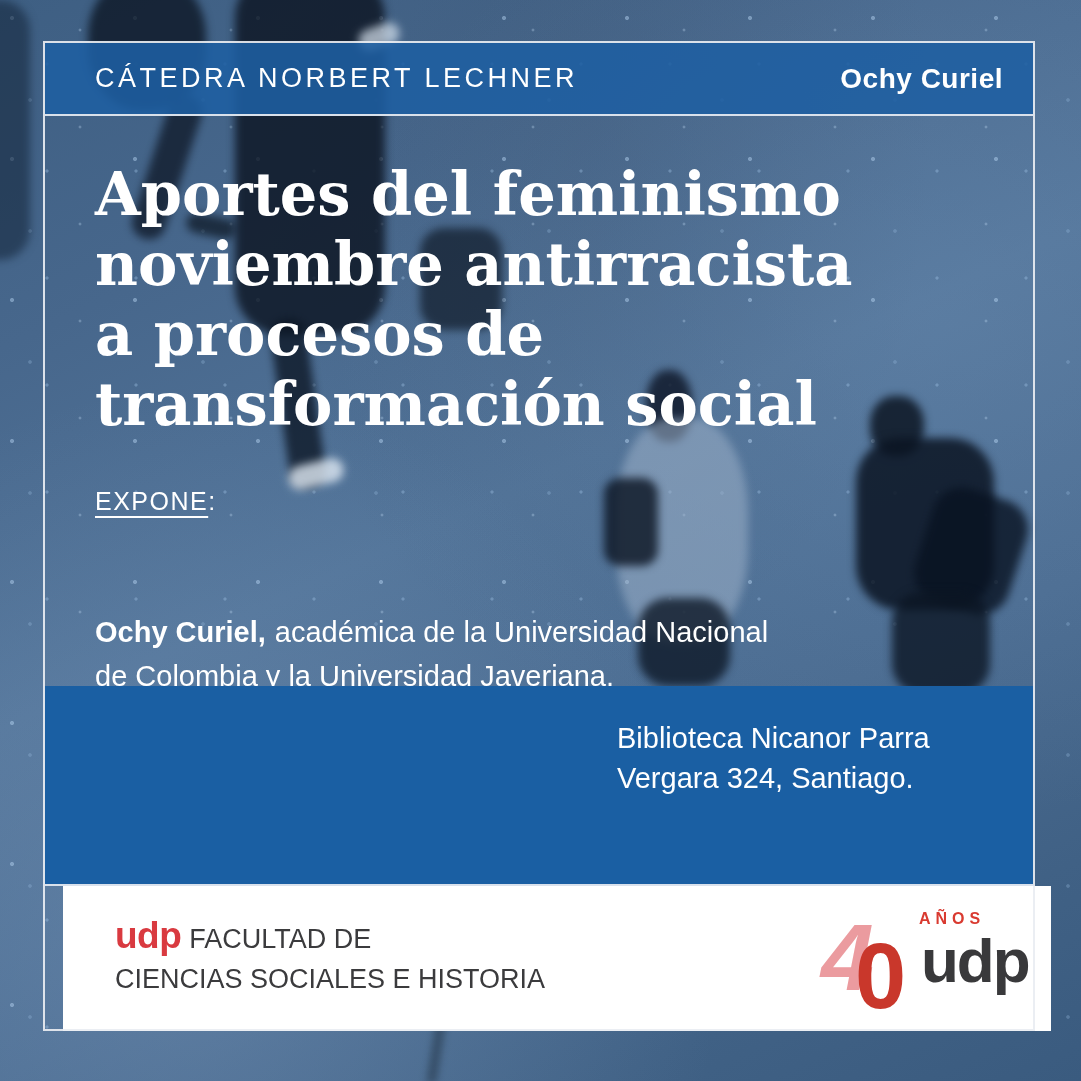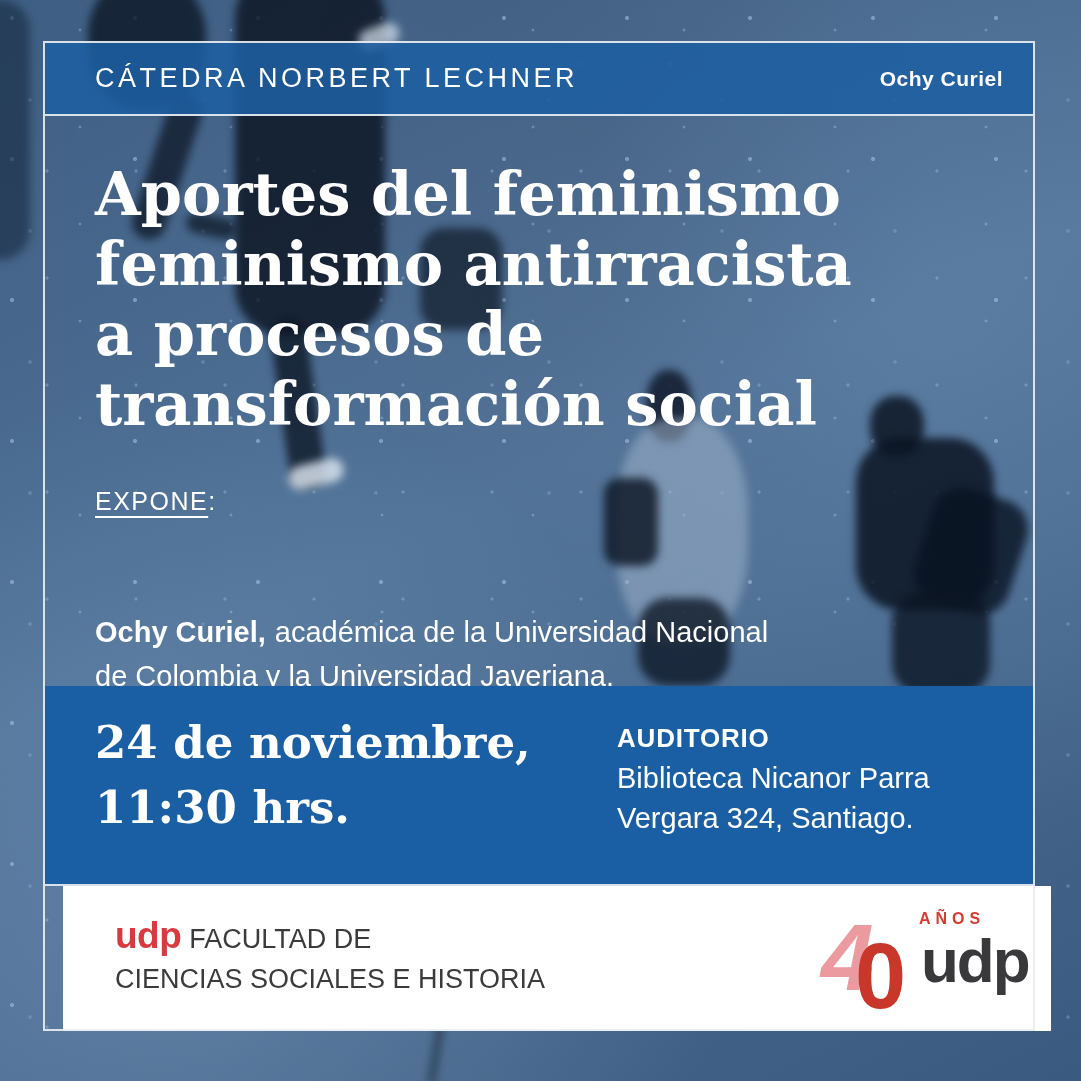--- a/index.html
+++ b/index.html
@@ -21,21 +21,21 @@
       radial-gradient(ellipse at 55% 12%, rgba(60,85,115,.35), transparent 40%);
     background-size:123px 141px, 89px 107px, 151px 97px, 173px 131px, 101px 119px, 100% 100%, 100% 100%, 100% 100%;
   }
   .sil{position:absolute; filter:blur(4px);}
   .frame{position:absolute; left:43px; top:41px; width:992px; height:990px;
     border:2px solid rgba(233,237,242,.92); box-sizing:border-box; pointer-events:none;}
   .header-bar{position:absolute; left:45px; top:43px; width:988px; height:73px;
     background:rgba(30,95,162,.88); display:flex; align-items:center; justify-content:space-between;
     padding:0 30px 0 50px; box-sizing:border-box; border-bottom:2px solid rgba(233,237,242,.92);}
   .series{color:#fff; font-size:27px; letter-spacing:3.5px; font-weight:500;}
-  .speaker-name{color:#fff; font-size:21px; font-weight:700; letter-spacing:.5px;}
+  .speaker-name{color:#fff; font-size:28px; font-weight:700; letter-spacing:.5px;}
   .title-block{position:absolute; left:95px; top:160px; color:#fff;
     font-family:"DejaVu Serif", serif; font-weight:700; font-size:59px; line-height:70px;}
   .expone{position:absolute; left:95px; top:487px; color:#fff; font-size:25px; letter-spacing:1.5px; font-weight:500;}
   .expone .u{text-decoration:underline; text-underline-offset:6px; text-decoration-thickness:2px;}
   .bio{position:absolute; left:95px; top:562px; color:#fff; font-size:29px; line-height:44px; font-weight:400;margin-top:48px;}
   .bio .name{font-weight:700; margin-right:9px;}
   .info-band{position:absolute; left:45px; top:686px; width:988px; height:200px;
     background:#1a5fa3; border-bottom:2px solid rgba(233,237,242,.92); box-sizing:border-box;}
   .date-block{position:absolute; left:50px; top:24px; color:#fff;
     font-family:"DejaVu Serif", serif; font-weight:700; font-size:45px; line-height:65px;}
@@ -81,39 +81,34 @@
     <div class="sil" style="left:432px;top:1022px;width:8px;height:62px;background:rgba(22,34,47,.55);transform:rotate(9deg);"></div>
   </div>
 
   <div class="header-bar">
     <span class="series">CÁTEDRA NORBERT LECHNER</span>
     <span class="speaker-name">Ochy Curiel</span>
   </div>
 
   <div class="title-block">
     <div>Aportes del feminismo</div>
-    <div>feminismo antirracista</div>
+    <div>noviembre antirracista</div>
     <div>a procesos de</div>
     <div>transformación social</div>
   </div>
 
   <div class="expone"><span class="u">EXPONE</span><span>:</span></div>
 
   <div class="bio">
     <div><span class="name">Ochy Curiel,</span><span>académica de la Universidad Nacional</span></div>
     <div>de Colombia y la Universidad Javeriana.</div>
   </div>
 
   <div class="info-band">
-    <div class="date-block">
-      <div>24 de noviembre,</div>
-      <div>11:30 hrs.</div>
-    </div>
     <div class="venue-block">
-      <div class="venue-title">AUDITORIO</div>
       <div class="venue-building">Biblioteca Nicanor Parra</div>
       <div class="venue-address">Vergara 324, Santiago.</div>
     </div>
   </div>
 
   <div class="footer">
     <div class="faculty-logo">
       <div class="faculty-row">
         <span class="udp-word">udp</span>
         <span>FACULTAD DE</span>

